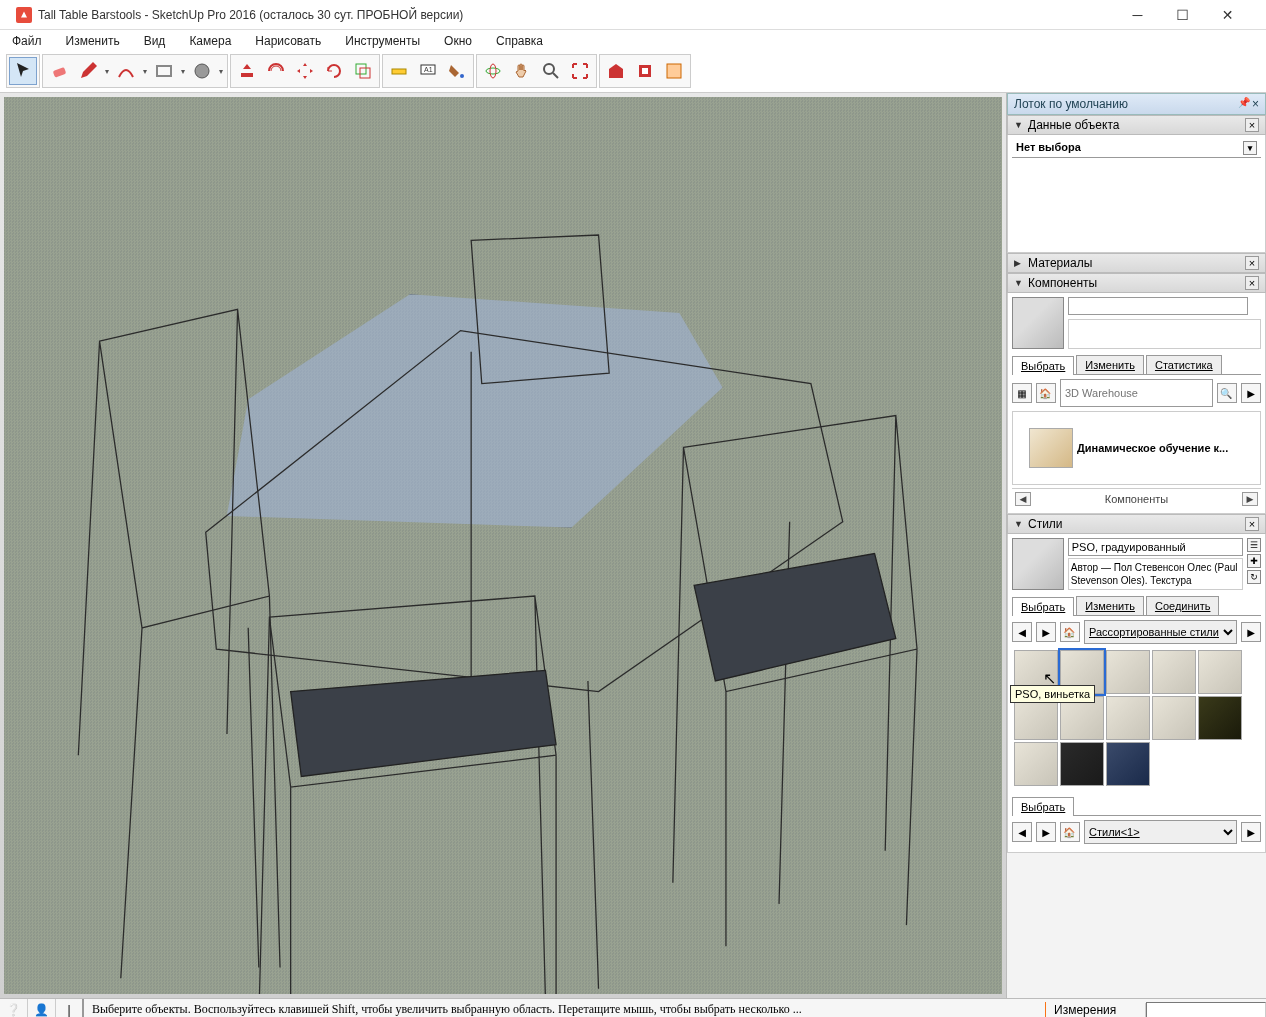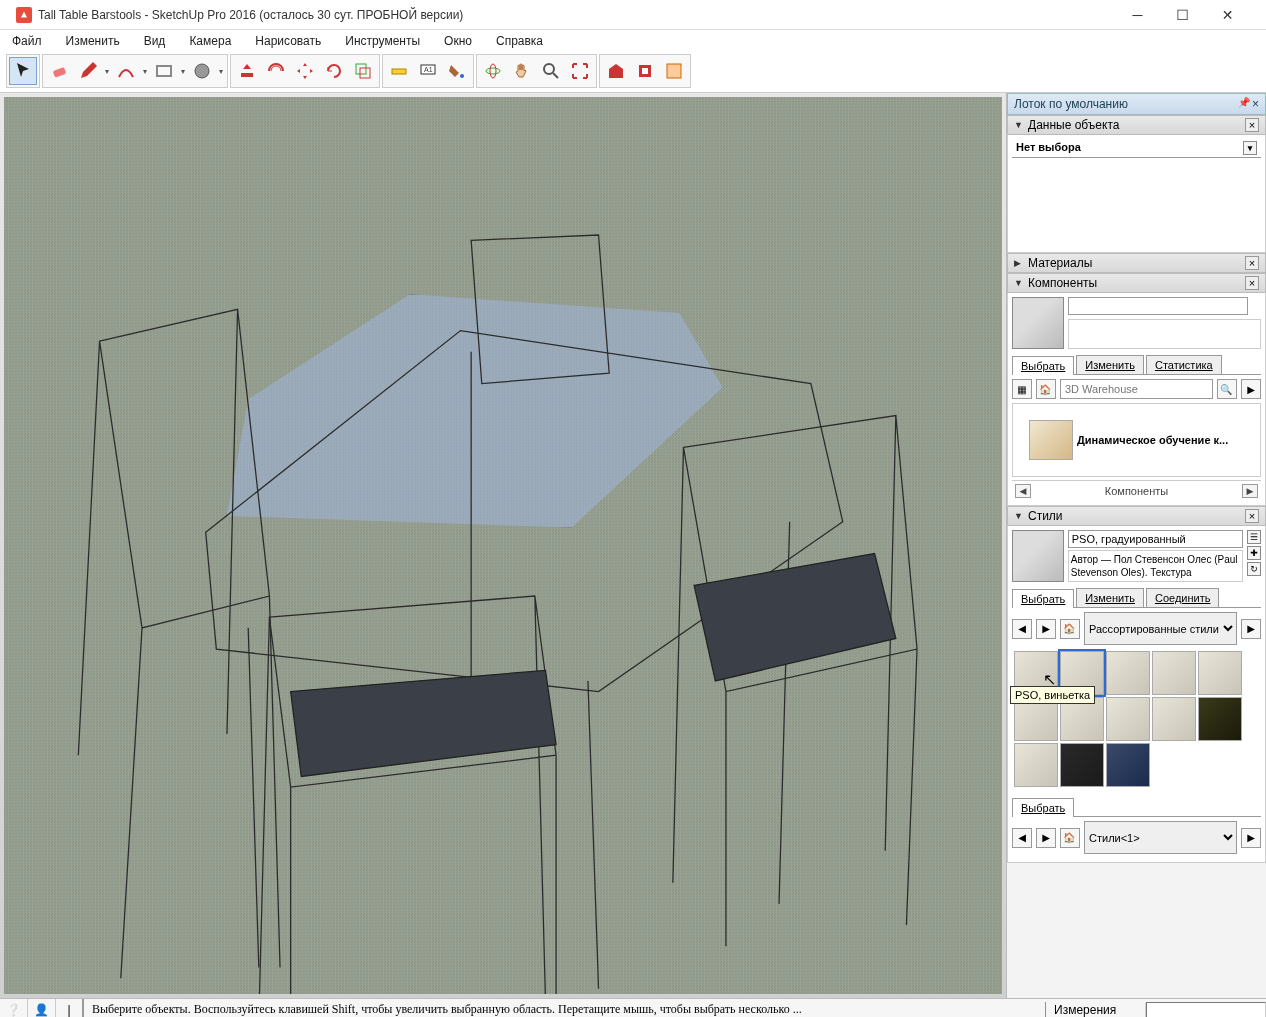--- a/index.html
+++ b/index.html
@@ -57,38 +57,38 @@
 .entity-info .no-sel { font-weight: bold; padding: 2px 4px; border-bottom: 1px solid #999; display: flex; justify-content: space-between; align-items: flex-start;}
 .mini-btn { width: 14px; height: 14px; border: 1px solid #888; background: #f4f4f4; font-size: 9px; display: inline-flex; align-items: center; justify-content: center;}
 
 .comp-panel .thumb, .styles-panel .thumb { width: 52px; height: 52px; border: 1px solid #888; background: linear-gradient(135deg,#ddd 40%,#bbb); display:inline-block; vertical-align: top;}
 .comp-panel .name-field { width: 180px; height: 18px; border: 1px solid #999; margin-bottom: 4px; background:#fff;}
 .tabs { display: flex; border-bottom: 1px solid #999; margin: 6px 0 4px; font-size: 11px; }
 .tabs .tab { padding: 3px 8px; border: 1px solid #999; border-bottom: none; background: #eee; margin-right: 2px; text-decoration: underline; }
 .tabs .tab.active { background: #fff; position: relative; top: 1px;}
 .toolbar-row { display: flex; align-items: center; gap: 4px; margin-bottom: 4px; }
 .toolbar-row .btn-sm { width: 20px; height: 20px; border: 1px solid #999; background: #f6f6f6; display:flex;align-items:center;justify-content:center;font-size:10px;}
-.toolbar-row input.search { flex: 1; height: 20px; border: 1px solid #999; padding: 0 4px; font-size: 11px;}
+.toolbar-row input.search { flex: 1; height: 28px; border: 1px solid #999; padding: 0 4px; font-size: 11px;}
 .collection-row { display: flex; gap: 4px; border: 1px solid #ccc; padding: 16px; margin-bottom: 3px; align-items: center; }
 .collection-row .cthumb { width: 44px; height: 40px; background: linear-gradient(135deg,#f0e6d0,#d4b886); border:1px solid #aaa;}
 .collection-row .clabel { font-weight: bold; font-size: 11px; overflow: hidden; text-overflow: ellipsis; white-space: nowrap; flex:1;}
 .comp-footer { text-align: center; font-size: 11px; color: #444; border-top: 1px solid #ccc; padding: 3px; display:flex; align-items:center;}
 .comp-footer .arrow-btn { width: 16px; height: 14px; border: 1px solid #999; background:#f4f4f4; font-size:9px; display:flex;align-items:center;justify-content:center;}
 
 .styles-panel .desc { display: inline-block; width: 176px; vertical-align: top; margin-left: 4px;}
 .styles-panel .desc input { width: 100%; height: 18px; border: 1px solid #999; font-size: 11px; padding: 0 3px; margin-bottom:2px;}
 .styles-panel .desc .auth { font-size: 10px; line-height: 1.3; border:1px solid #ccc; padding:2px; height:32px; overflow:hidden;}
 .swatch-grid { display: flex; flex-wrap: wrap; gap: 2px; padding: 2px; }
 .swatch { width: 44px; height: 44px; border: 1px solid #aaa; background: linear-gradient(135deg,#e8e4d8,#c8c4b8); position:relative;}
 .swatch.sel { outline: 2px solid #2a6bd4; }
 .swatch.dark { background: linear-gradient(135deg,#2a2a2a,#1a1a1a); }
 .swatch.blue { background: linear-gradient(135deg,#3a4a6a,#1a2a4a); }
 .swatch.night { background: linear-gradient(135deg,#3a3a1a,#1a1a0a); }
 .tooltip { position: absolute; background: #ffffe1; border: 1px solid #333; padding: 2px 4px; font-size: 11px; left: -5px; top: 34px; white-space: nowrap; z-index: 10;}
-select.dd { height: 33px; border: 1px solid #999; font-size: 11px; flex:1;}
+select.dd { height: 24px; border: 1px solid #999; font-size: 11px; flex:1;text-decoration:underline;}
 .side-btns { display:flex; flex-direction:column; gap:2px; margin-left:4px;}
 
 .statusbar { height: 22px; border-top: 1px solid #bbb; display: flex; align-items: center; font-size: 12px; background: #f6f6f6; }
 .statusbar .sb-icon { width: 28px; height: 100%; display:flex;align-items:center;justify-content:center; border-right: 1px solid #ccc;}
 .statusbar .sb-msg { flex: 1; padding: 0 8px; overflow: hidden; white-space: nowrap; text-overflow: ellipsis; border-right:1px solid #f97316;font-family:Liberation Serif, serif;}
 .statusbar .sb-meas { width: 100px; padding: 0 8px; border-right:1px solid #ccc;}
 .statusbar .sb-val { width: 120px; background:#fff; border:1px inset #ccc; height:16px;}
 .cursor-overlay { position: absolute; left: 980px; top: 720px; font-size: 16px; z-index: 200; pointer-events: none;}
 </style>
 </head>

